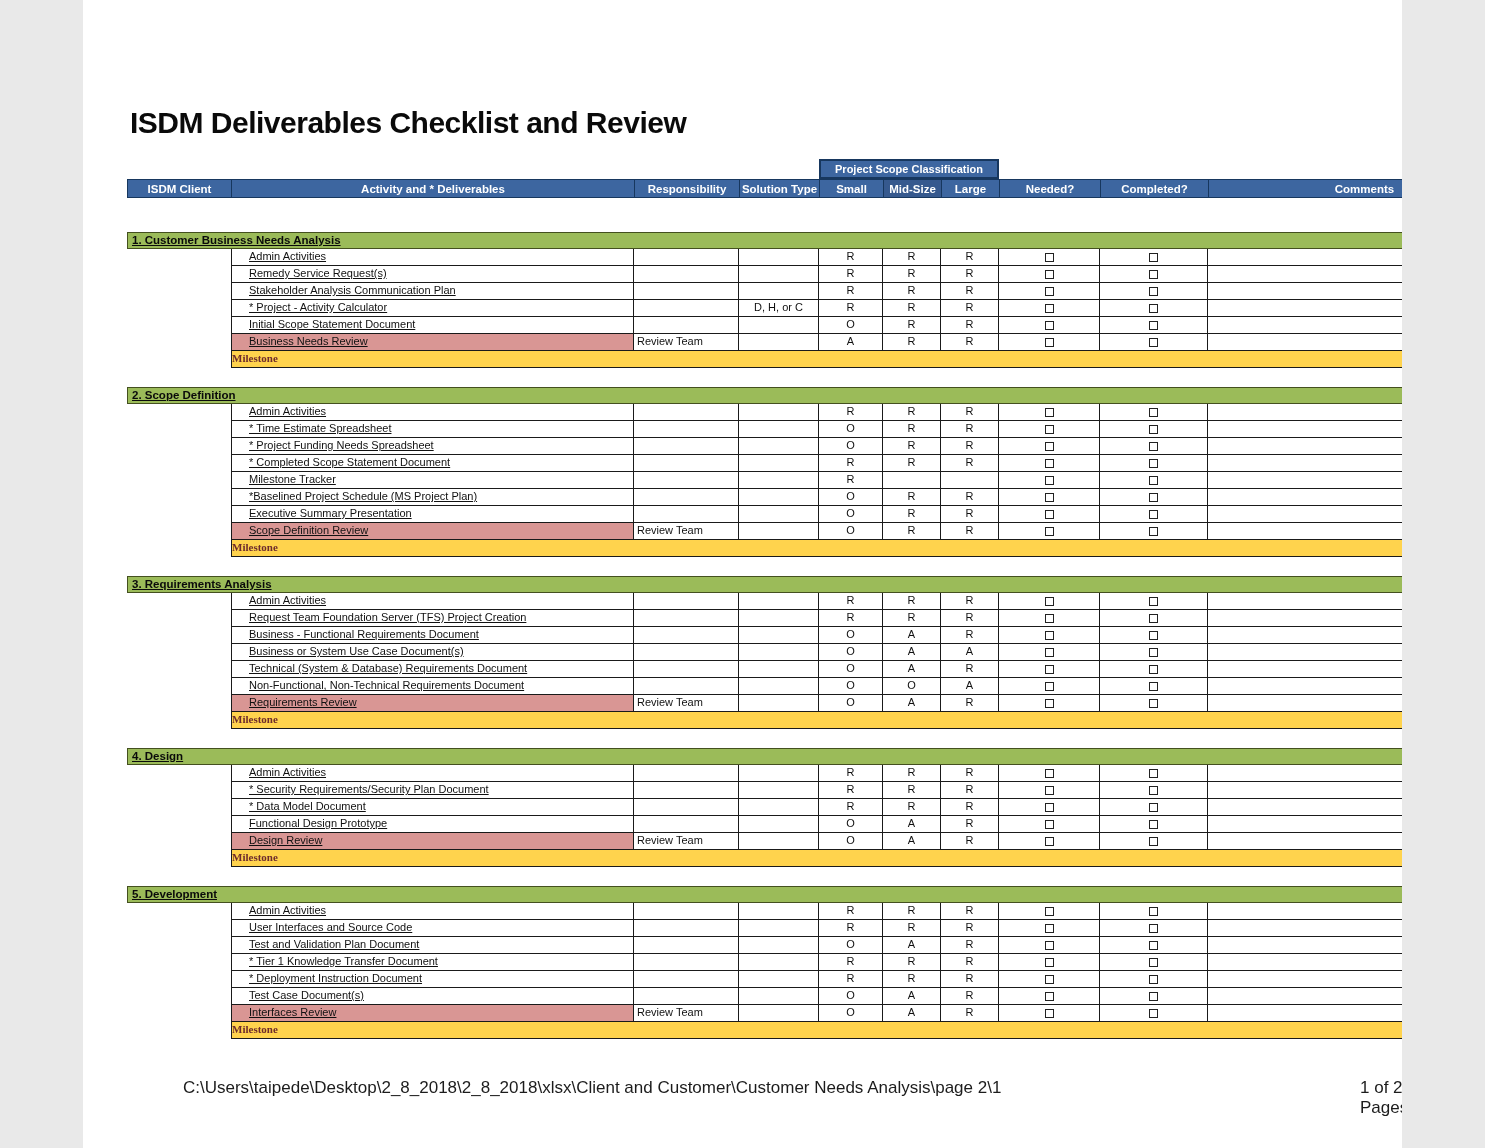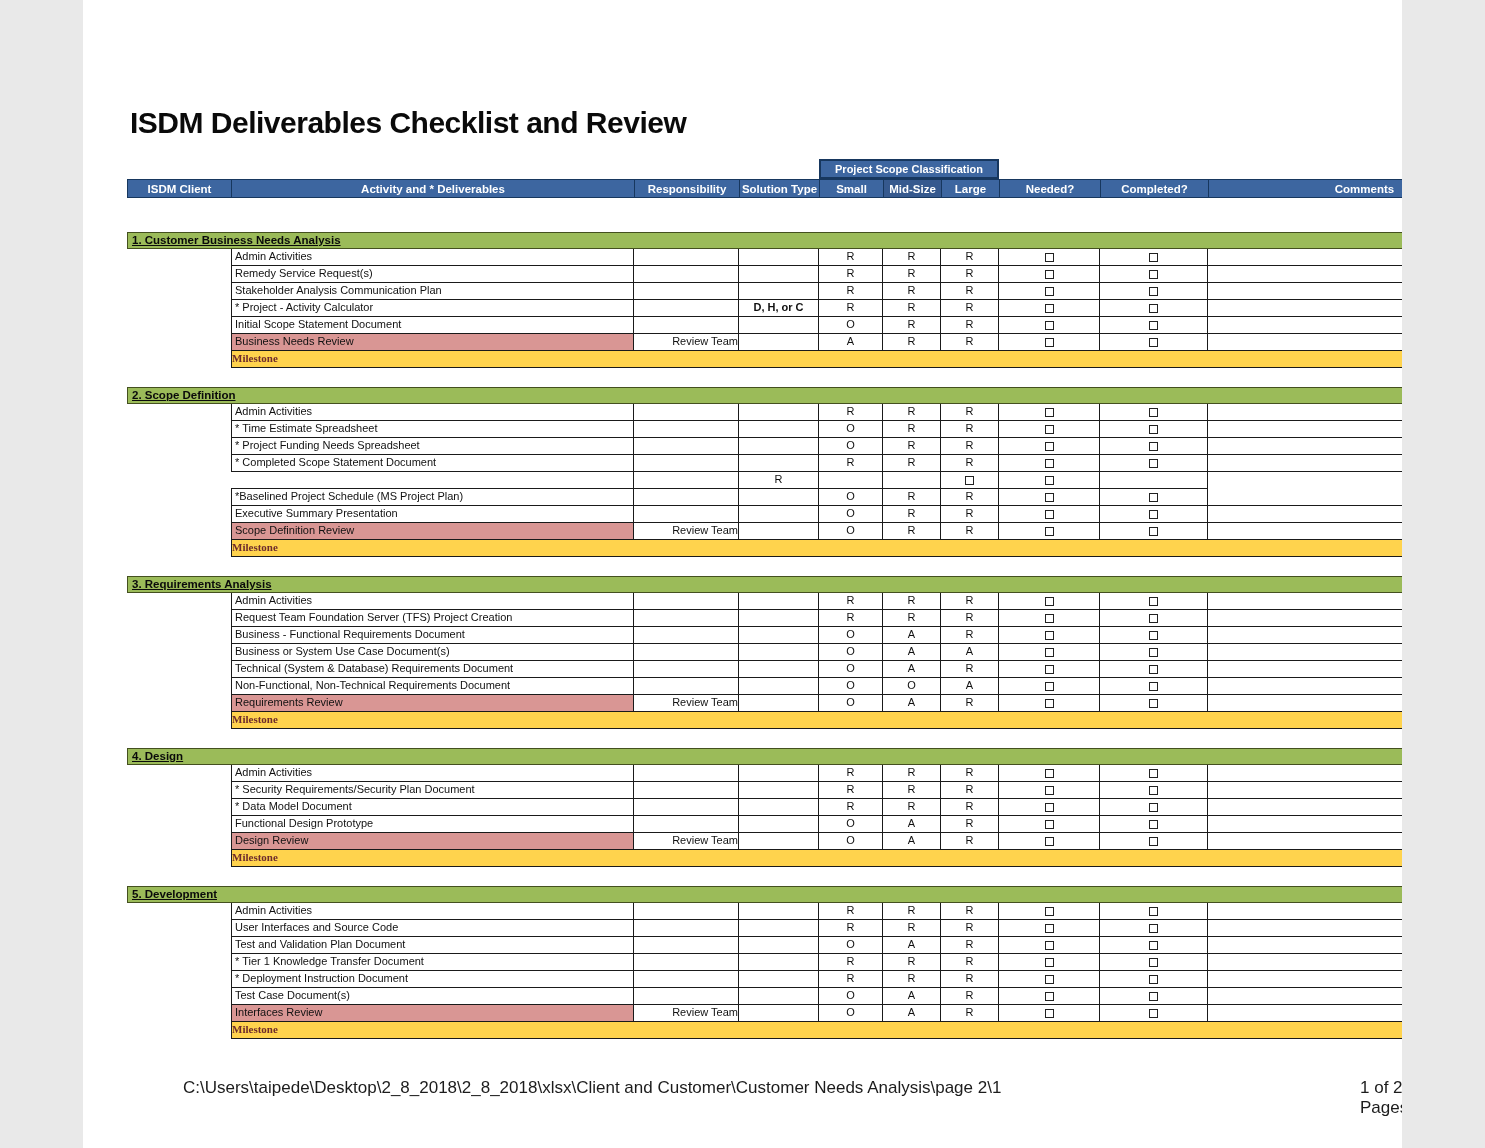--- a/index.html
+++ b/index.html
@@ -37,25 +37,25 @@
   .sec-header {
     height:17px; background:var(--c-section,#9bbb59); border:1px solid #44501f;
     font-size:11.5px; font-weight:bold; color:#0a0a0a; line-height:15px; padding-left:4px;text-decoration:underline;
   }
   .row { height:17px; }
   .cell {
     font-size:11px; line-height:15px; overflow:hidden; white-space:nowrap;
     border-right:1px solid #1a1a1a; border-bottom:1px solid #1a1a1a; background:#fff;
   }
   .cell.phase { border:none; background:transparent; }
-  .cell.activity { border-left:1px solid #1a1a1a; padding-left:3px; }
+  .cell.activity { border-left:1px solid #1a1a1a; padding-left:17px;text-decoration:underline; }
   .cell.activity.review { background:var(--c-review,#d99694); }
-  .cell.resp { padding-left:3px;text-align:right; }
+  .cell.resp { padding-left:3px; }
   .cell.center { text-align:center; }
-  .cell.soltype { text-align:center; font-weight:bold; }
+  .cell.soltype { text-align:center; font-weight:normal; }
   .cell.check { display:flex; align-items:center; justify-content:center; }
   .checkbox {
     width:9px; height:9px; border:1px solid #222; background:#fff; display:inline-block;
   }
   .cell.milestone {
     grid-column:2 / -1; background:var(--c-milestone,#ffd34d);
     color:var(--c-milestone-text,#6e2c2c); font-weight:bold; padding-left:0;
     border-left:1px solid #1a1a1a;
     font-family:Liberation Serif, serif;
   }
@@ -250,20 +250,21 @@
             <div class="cell check">
               <div class="checkbox"></div>
             </div>
             <div class="cell check">
               <div class="checkbox"></div>
             </div>
             <div class="cell"></div>
           </div>
           <div class="grid-row row">
             <div class="cell phase"></div>
+            <div class="cell activity">Milestone Tracker</div>
             <div class="cell resp"></div>
             <div class="cell soltype"></div>
             <div class="cell center">R</div>
             <div class="cell center"></div>
             <div class="cell center"></div>
             <div class="cell check">
               <div class="checkbox"></div>
             </div>
             <div class="cell check">
               <div class="checkbox"></div>

